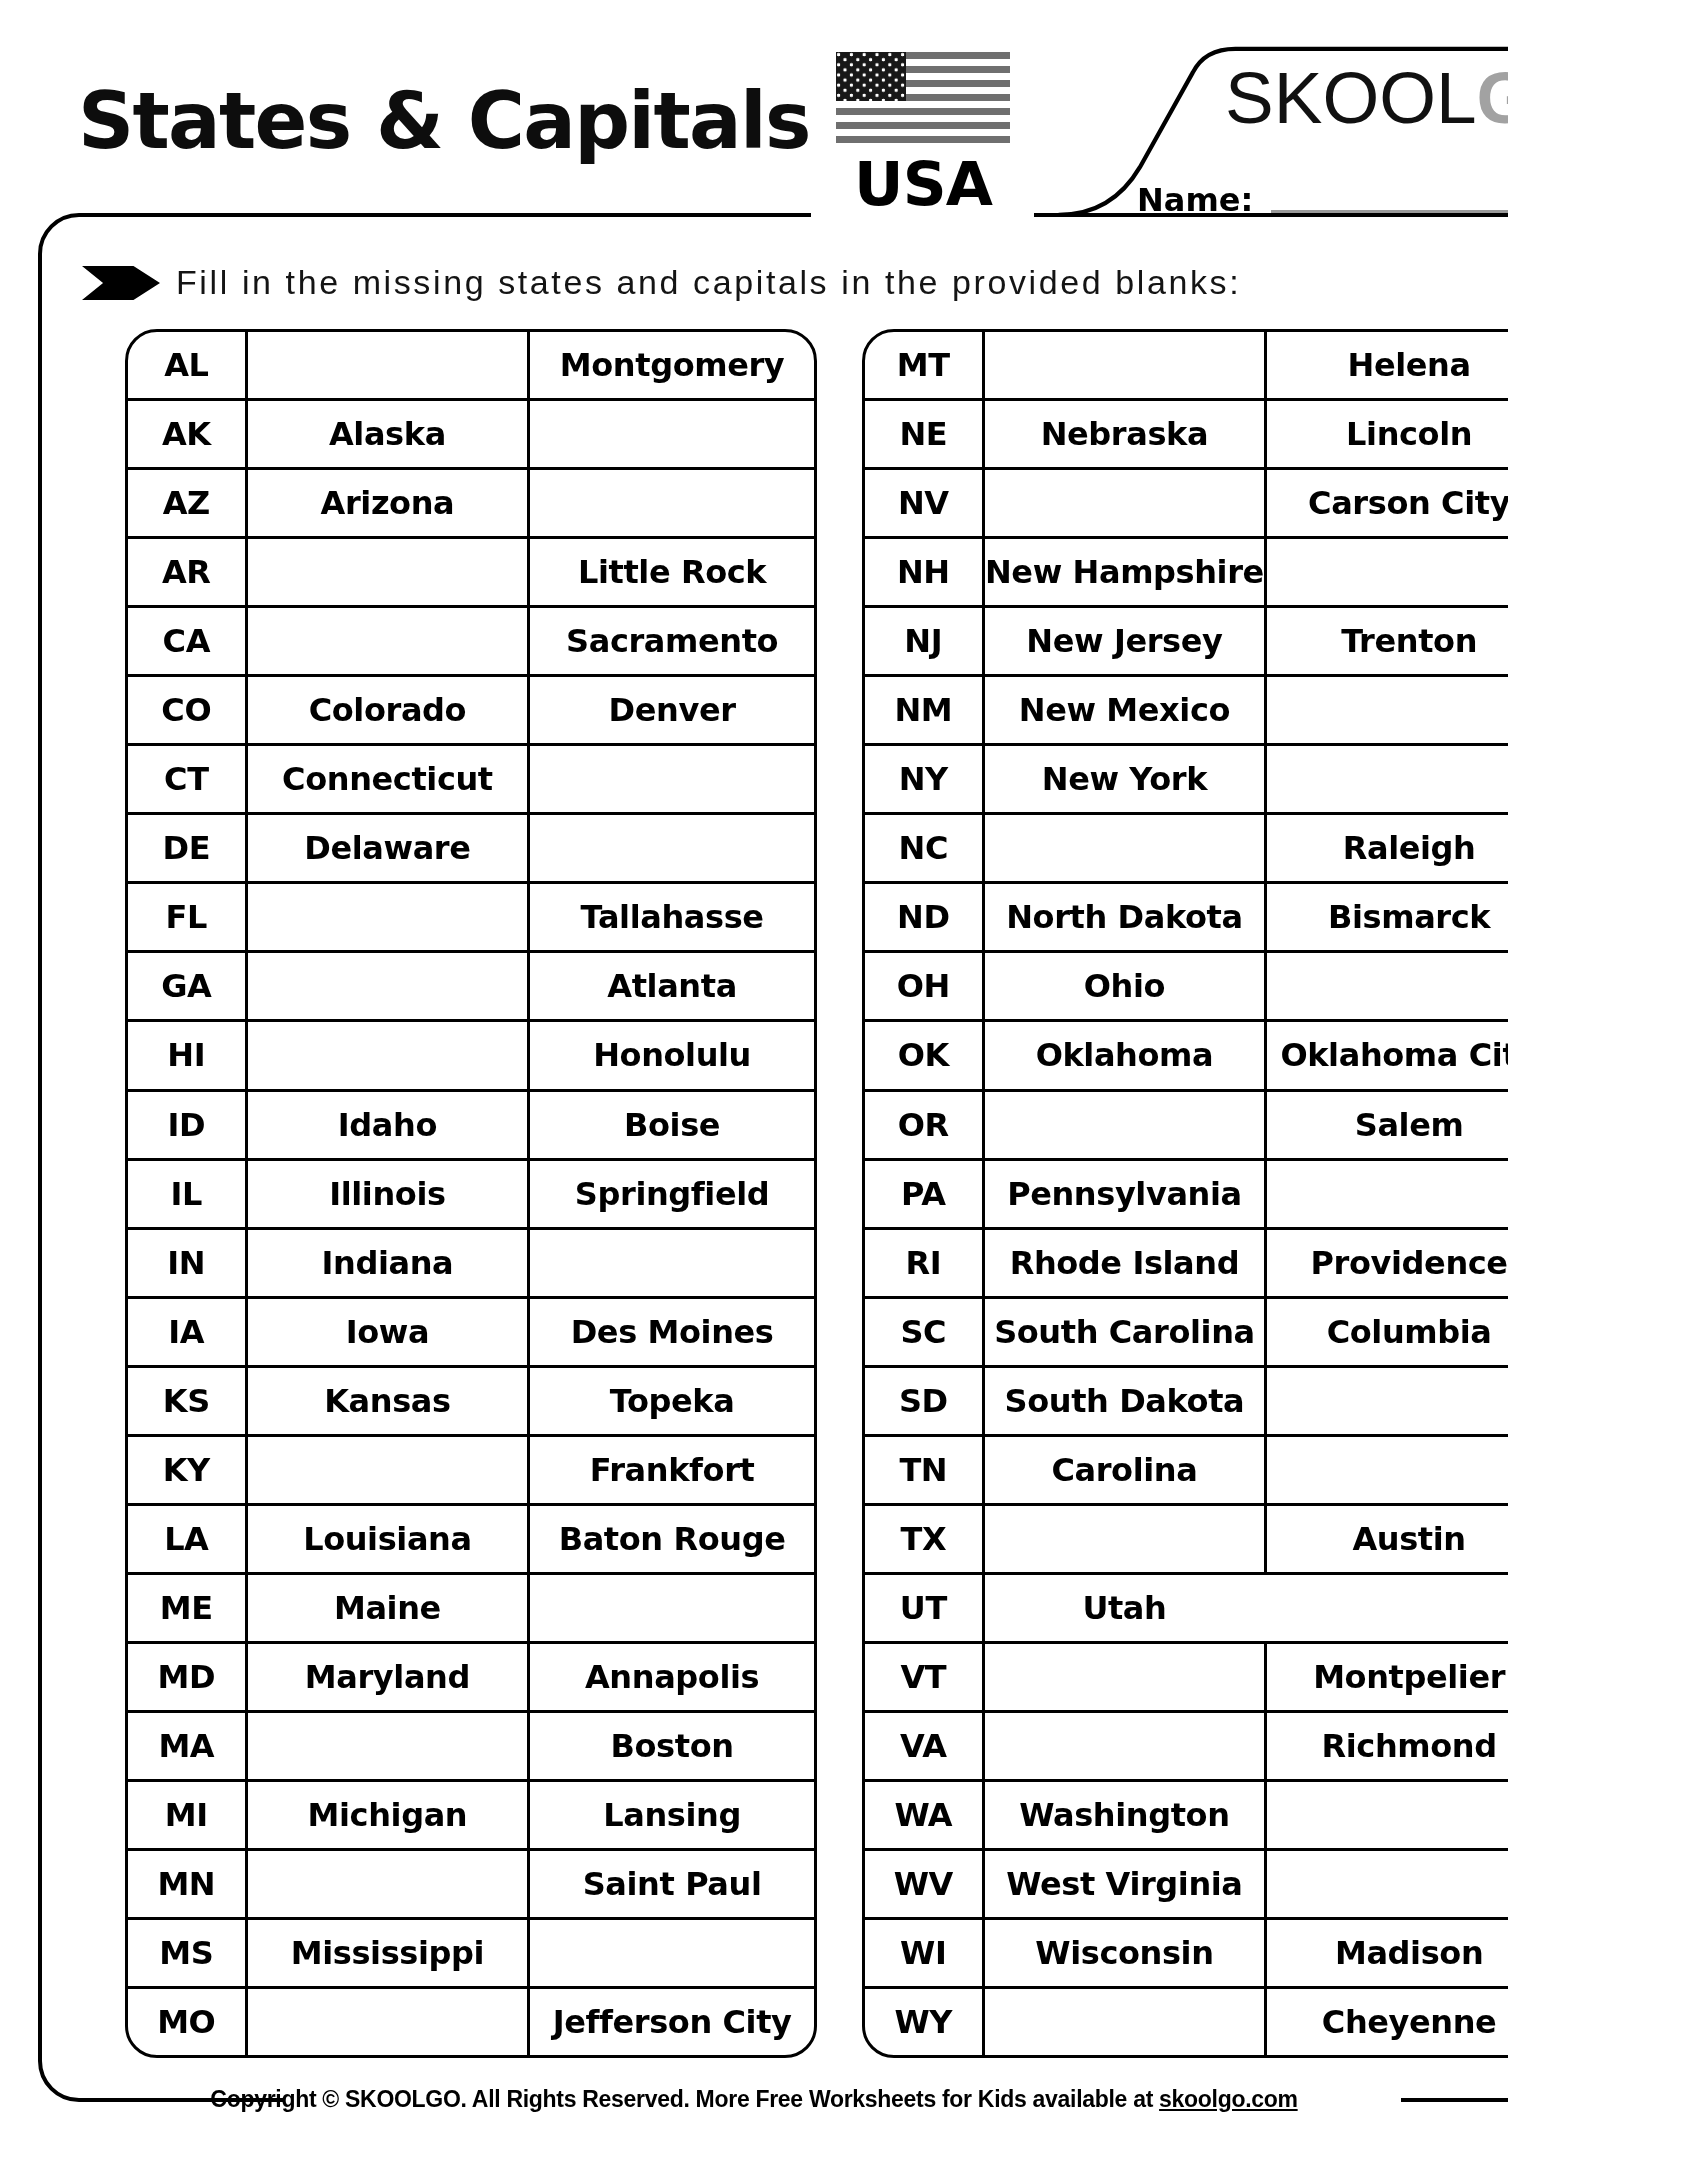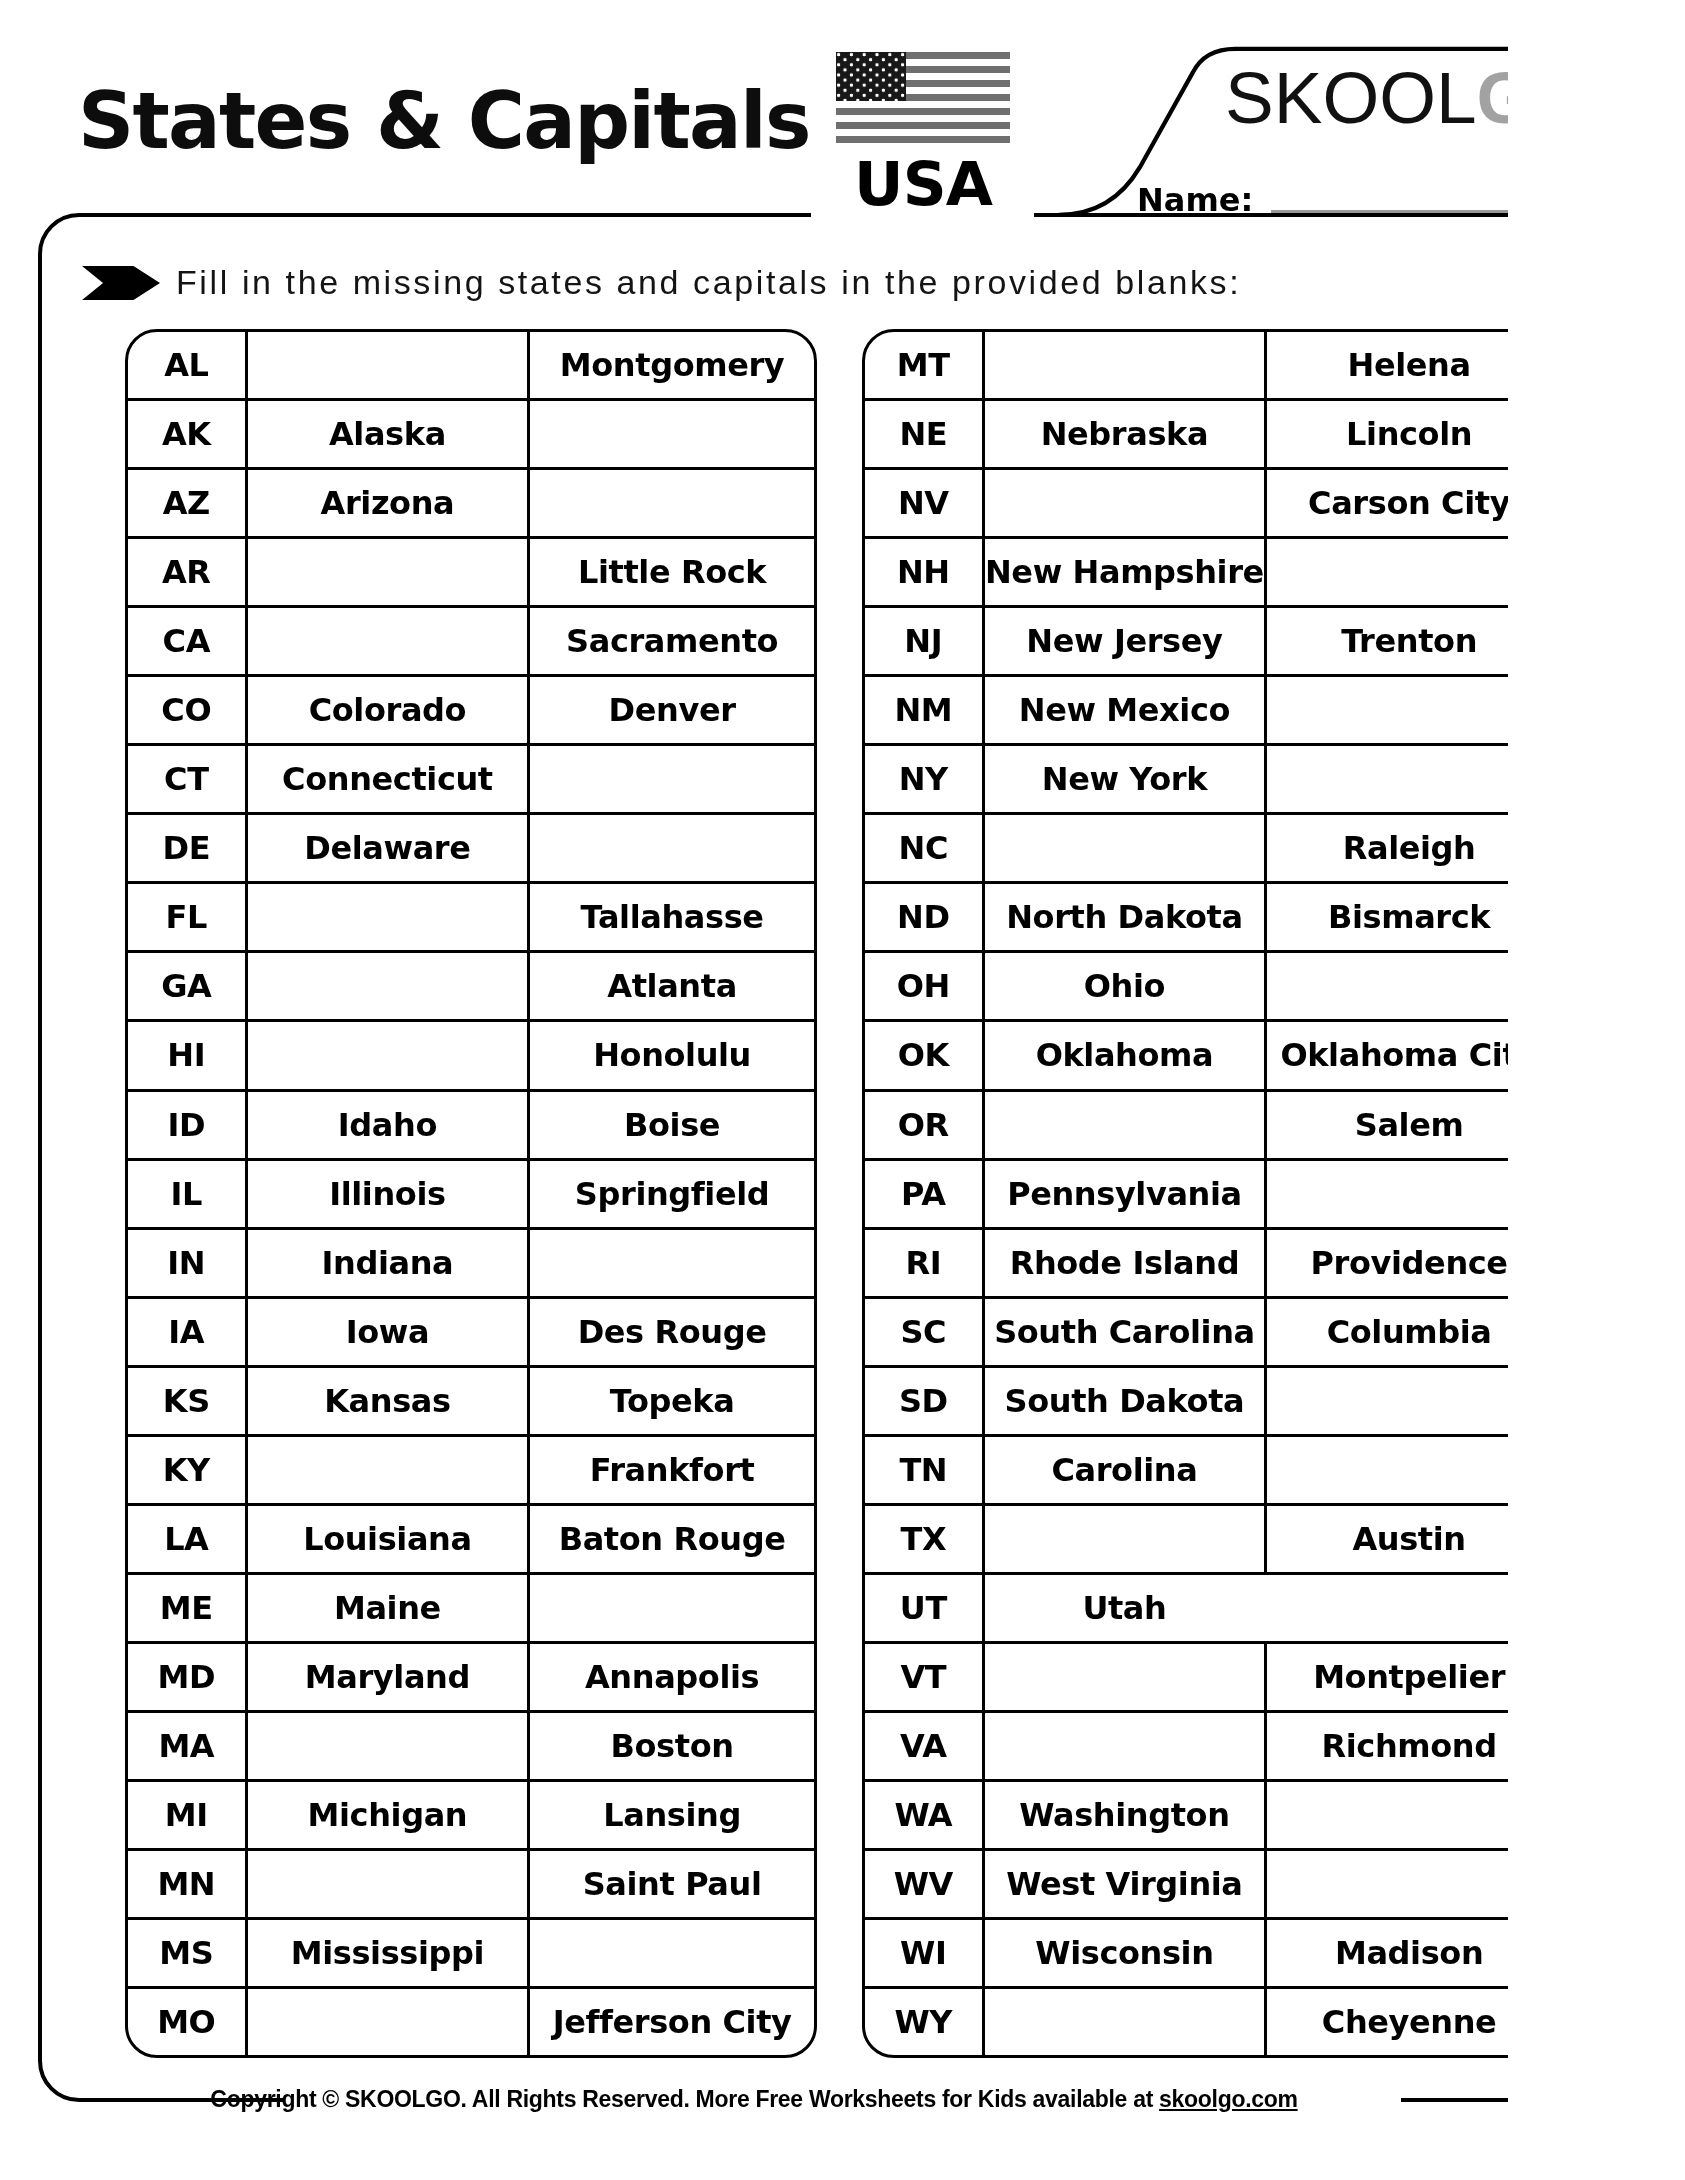--- a/index.html
+++ b/index.html
@@ -182,21 +182,21 @@
         <div class="cell capital">Springfield</div>
       </div>
       <div class="row">
         <div class="cell abbr">IN</div>
         <div class="cell state">Indiana</div>
         <div class="cell capital"></div>
       </div>
       <div class="row">
         <div class="cell abbr">IA</div>
         <div class="cell state">Iowa</div>
-        <div class="cell capital">Des Rouge</div>
+        <div class="cell capital">Des Moines</div>
       </div>
       <div class="row">
         <div class="cell abbr">KS</div>
         <div class="cell state">Kansas</div>
         <div class="cell capital">Topeka</div>
       </div>
       <div class="row">
         <div class="cell abbr">KY</div>
         <div class="cell state"></div>
         <div class="cell capital">Frankfort</div>

